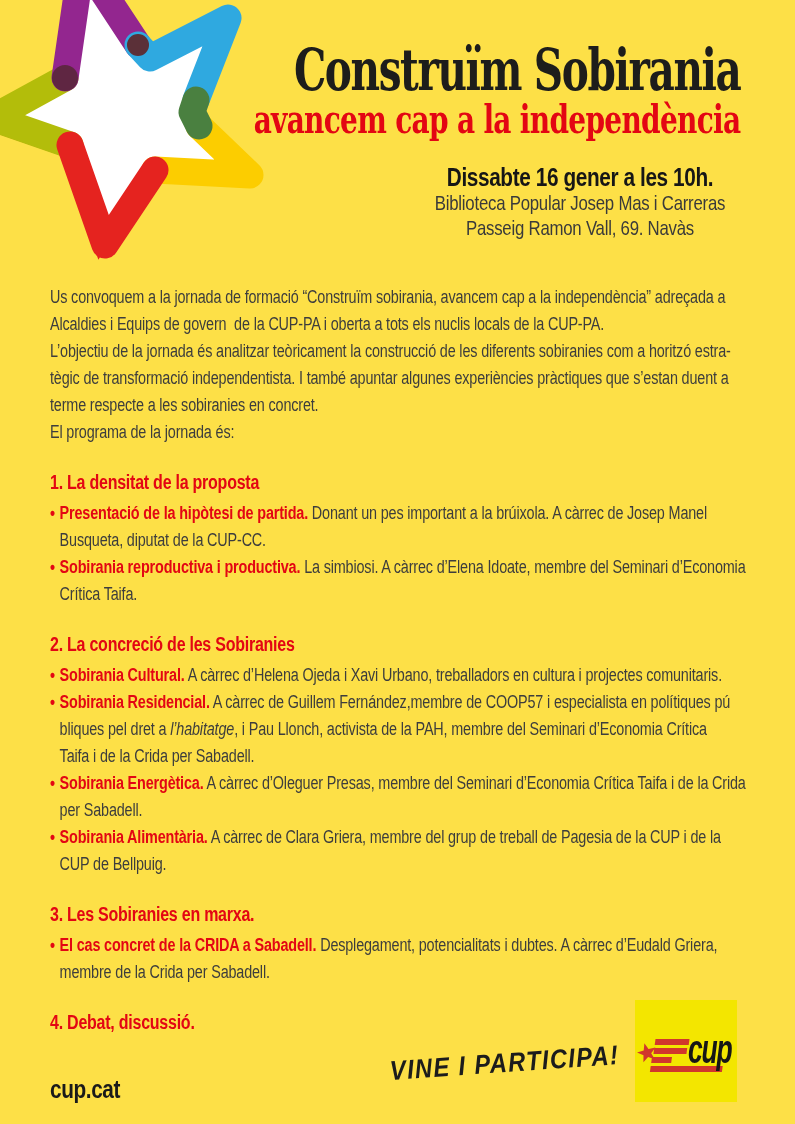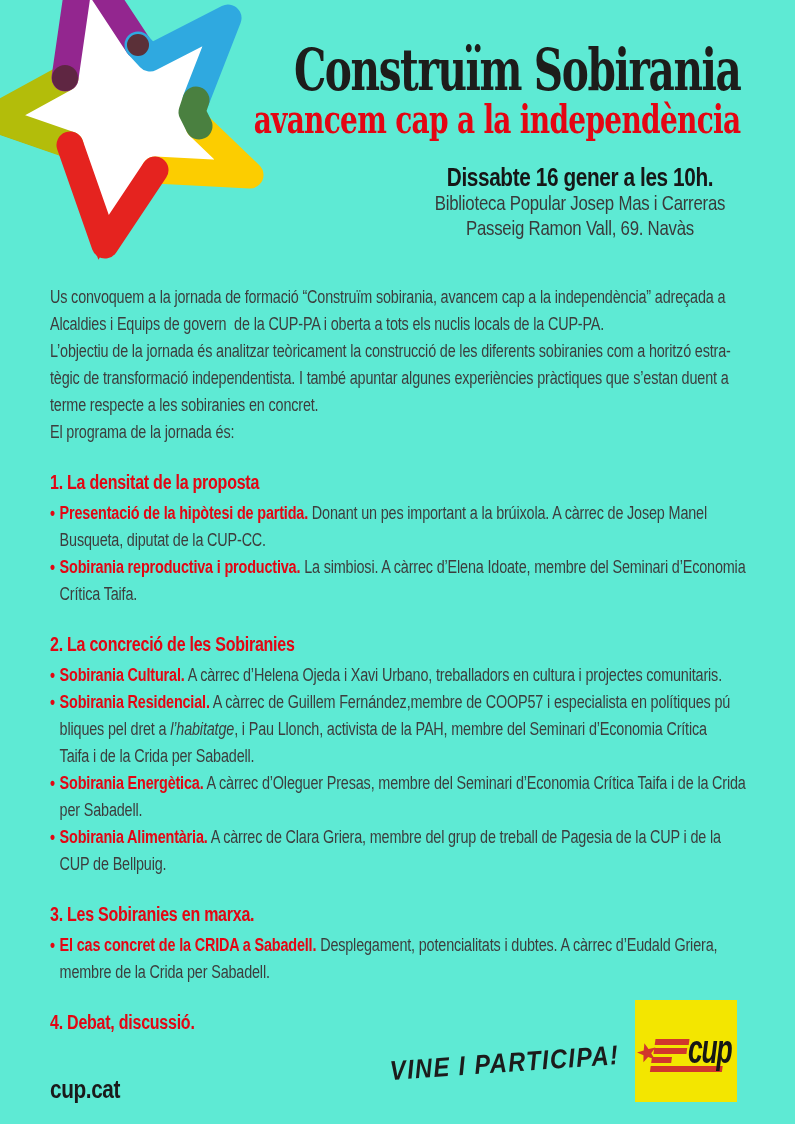--- a/index.html
+++ b/index.html
@@ -1,18 +1,18 @@
 <!DOCTYPE html>
 <html><head>
 <meta charset="utf-8">
 <style>
   html,body{margin:0;padding:0;background:#888;}
   .page{
     position:relative;width:795px;height:1124px;margin:0 auto;
-    background:#5eead4;overflow:hidden;
+    background:#fde047;overflow:hidden;
     font-family:"Liberation Sans",sans-serif;
   }
   .pre{white-space:pre-line;}
   
   .star-svg{position:absolute;left:0;top:0;}
   
   .masthead{
     position:absolute;top:44px;right:55px;text-align:right;
     transform:scaleX(0.70);transform-origin:top right;white-space:nowrap;
   }

